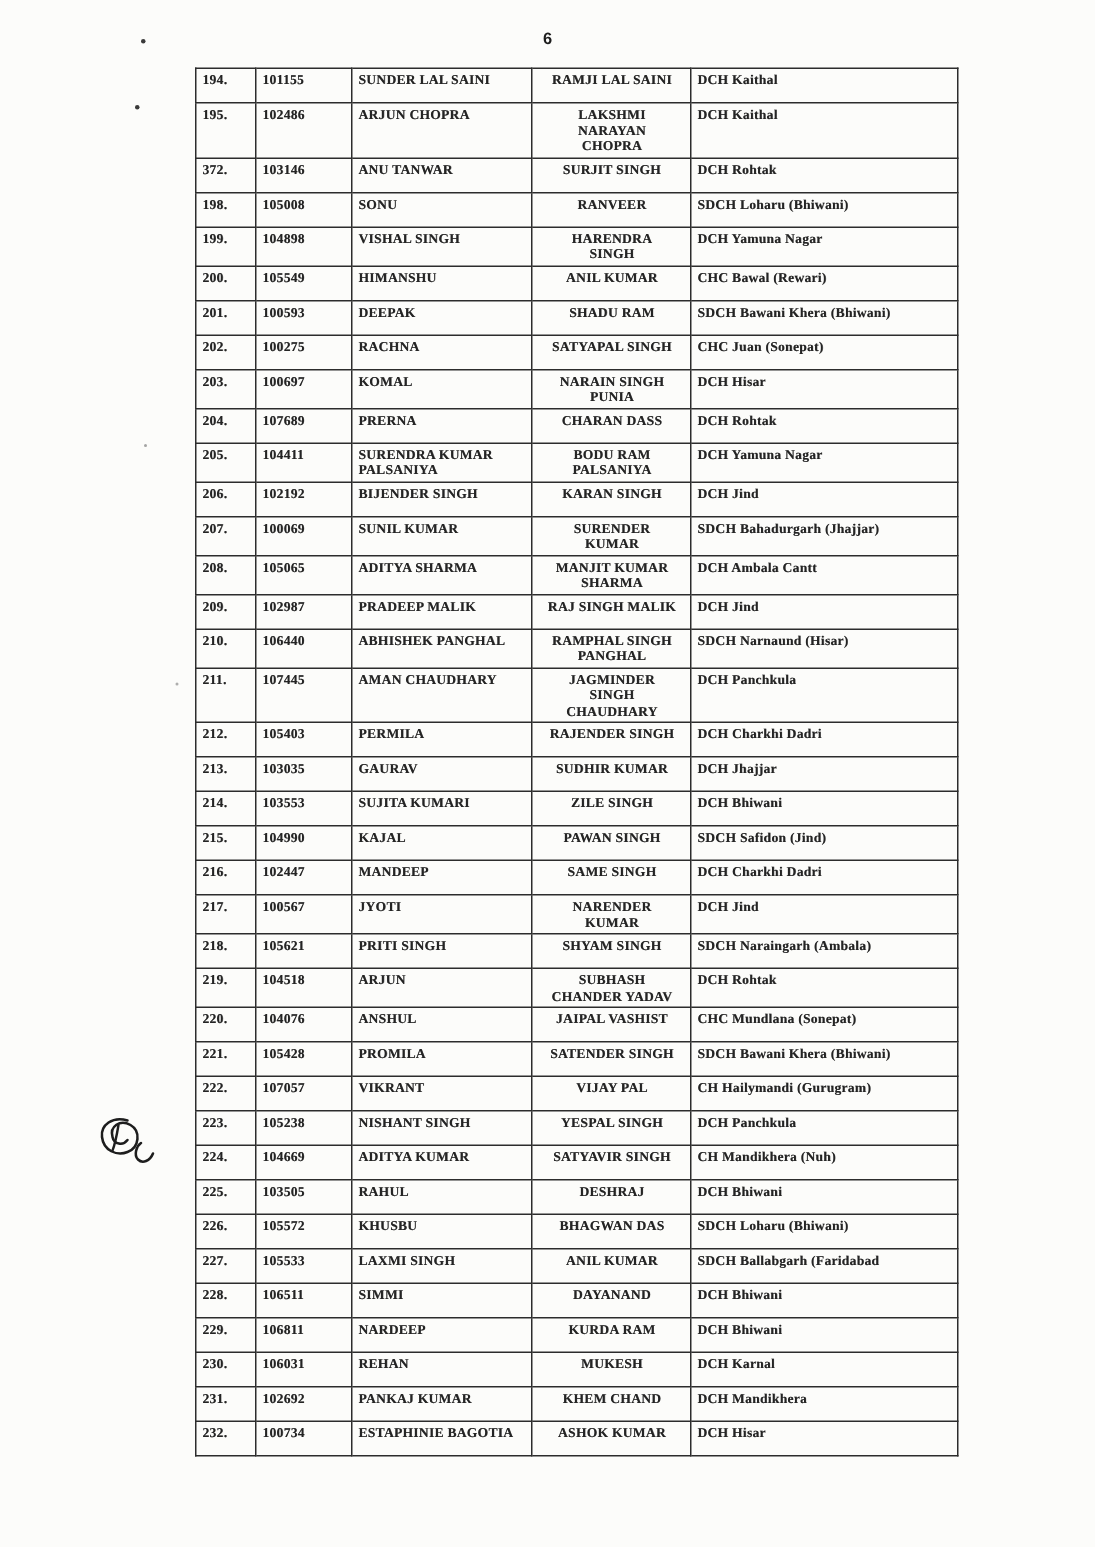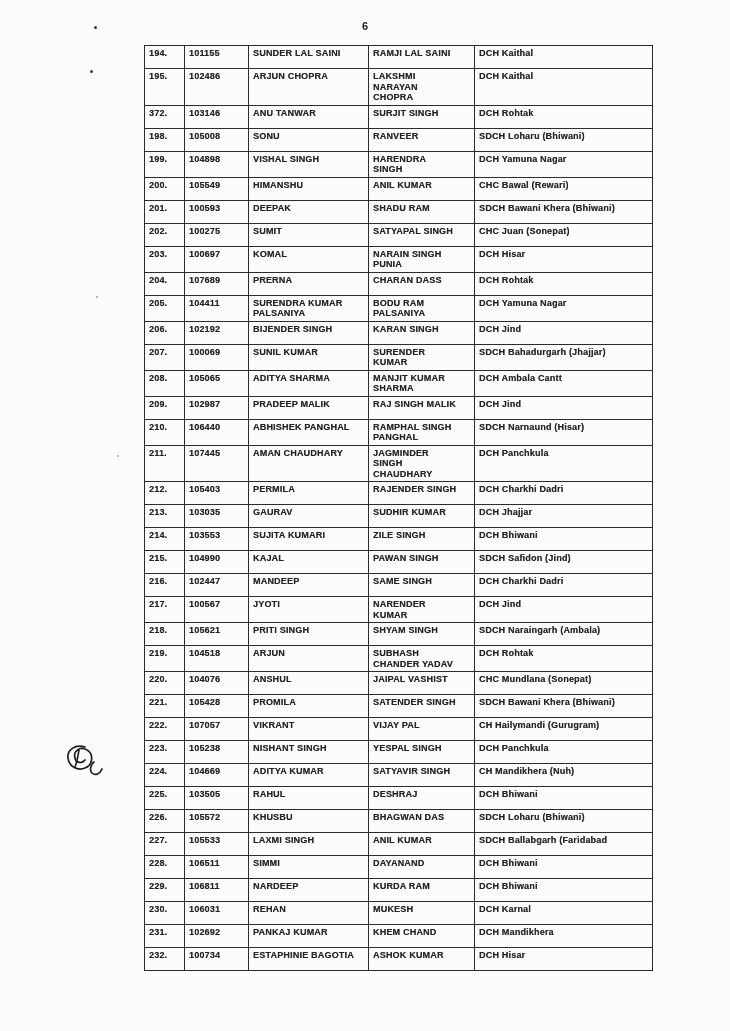--- a/index.html
+++ b/index.html
@@ -20,44 +20,45 @@
     top: 20px;
     left: 0;
     width: 730px;
     text-align: center;
     font-size: 11px;
     font-weight: 600;
     color: #1c1c1c;
   }
   table.roster {
     position: absolute;
-    left: 144px;
+    left: 130px;
     top: 45px;
     width: 468px;
     border-collapse: collapse;
     table-layout: fixed;
+    font-family: Liberation Serif, serif;
   }
   table.roster tr { height: 23px; }
   table.roster td {
     border: 1px solid #2c2c2c;
     vertical-align: top;
     padding: 2px 3px 2px 4px;
     font-size: 9px;
     line-height: 10.5px;
     font-weight: 600;
     letter-spacing: 0.2px;
     white-space: pre-line;
     color: #242424;
     text-shadow: 0.2px 0 0 rgba(30,30,30,0.55);
     overflow: hidden;
   }
   td.col-sn    { width: 32px;  }
   td.col-id    { width: 56px;  }
   td.col-name  { width: 112px; }
-  td.col-father{ width: 98px;  }
+  td.col-father{ width: 98px; text-align: center;  }
   td.col-post  { width: 170px; }
   .speck {
     position: absolute;
     background: #3a3a3a;
     border-radius: 50%;
   }
   .speck-1 { left: 94px;  top: 26px;  width: 3px; height: 3px; }
   .speck-2 { left: 90px;  top: 70px;  width: 3px; height: 3px; }
   .speck-3 { left: 96px;  top: 296px; width: 2px; height: 2px; opacity: .45; }
   .speck-4 { left: 117px; top: 455px; width: 2px; height: 2px; opacity: .4; }
@@ -143,21 +144,21 @@
     <td class="col-sn">201.</td>
     <td class="col-id">100593</td>
     <td class="col-name">DEEPAK</td>
     <td class="col-father">SHADU RAM</td>
     <td class="col-post">SDCH Bawani Khera (Bhiwani)</td>
   </tr>
 
   <tr>
     <td class="col-sn">202.</td>
     <td class="col-id">100275</td>
-    <td class="col-name">SUMIT</td>
+    <td class="col-name">RACHNA</td>
     <td class="col-father">SATYAPAL SINGH</td>
     <td class="col-post">CHC Juan (Sonepat)</td>
   </tr>
 
   <tr>
     <td class="col-sn">203.</td>
     <td class="col-id">100697</td>
     <td class="col-name">KOMAL</td>
     <td class="col-father">NARAIN SINGH
 PUNIA</td>

